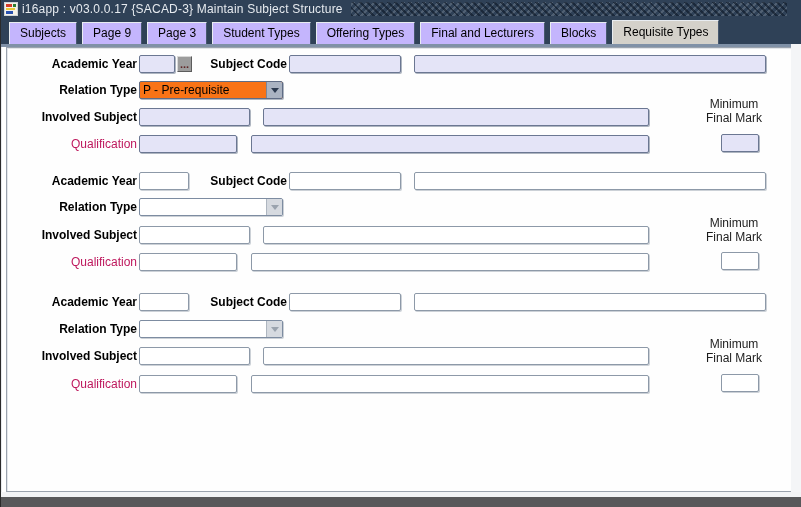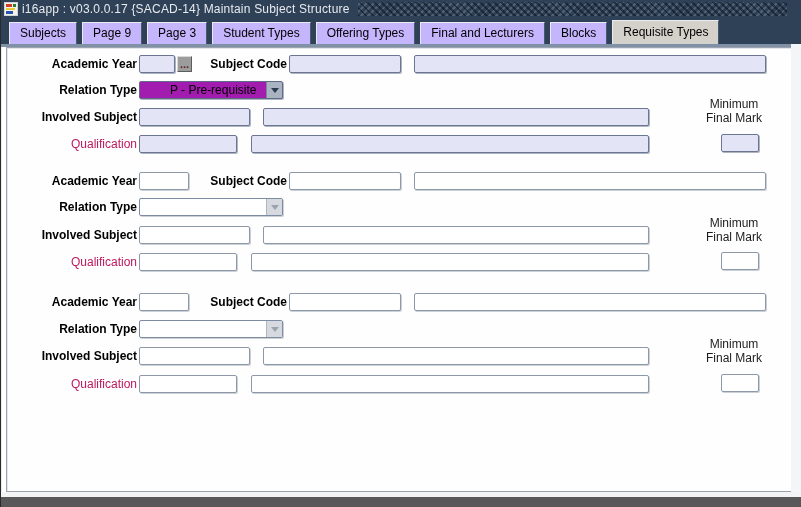--- a/index.html
+++ b/index.html
@@ -85,21 +85,21 @@
   .fld.lav {
     background:#e4e4f7; border:1px solid #6b7792;
     box-shadow:1px 1px 0 #aeb5c0;
   }
 
   
   .dd {
     position:absolute; height:18px; border-radius:2px; display:flex;
     align-items:center; overflow:hidden;
   }
-  .dd.lav   { background:#a21caf; border:1px solid #5f6c85; box-shadow:1px 1px 0 #aeb5c0;padding-left:27px; }
+  .dd.lav   { background:#f97316; border:1px solid #5f6c85; box-shadow:1px 1px 0 #aeb5c0; }
   .dd.white { background:#ffffff; border:1px solid #7d8ca1; box-shadow:1px 1px 0 #ccd1d7; }
   .dd-text { flex:1; font-size:12px; padding-left:3px; color:#000; white-space:nowrap; }
   .dd-btn {
     width:16px; align-self:stretch; display:flex; align-items:center; justify-content:center;
   }
   .dd.lav  .dd-btn { background:#aab3c2; border-left:1px solid #7c8698; }
   .dd.white .dd-btn { background:#d6dae0; border-left:1px solid #aeb6c0; }
   .arrow { width:0; height:0; border-left:4px solid transparent; border-right:4px solid transparent; }
   .dd.lav  .arrow { border-top:5px solid #2c3a50; }
   .dd.white .arrow { border-top:5px solid #9aa3ae; }
@@ -122,21 +122,21 @@
 
   <div class="titlebar">
     <svg class="app-icon" viewBox="0 0 14 14">
       <rect x="0" y="0" width="14" height="14" fill="#cfd4da"></rect>
       <rect x="1" y="1" width="12" height="12" fill="#f5f2e8"></rect>
       <rect x="2" y="2" width="6" height="3" fill="#d43c2a"></rect>
       <rect x="2" y="6" width="9" height="2" fill="#e8c93a"></rect>
       <rect x="2" y="9" width="7" height="3" fill="#2a52b0"></rect>
       <rect x="9" y="2" width="3" height="3" fill="#2e7d32"></rect>
     </svg>
-    <span class="title-text">i16app : v03.0.0.17 {SACAD-14} Maintain Subject Structure</span>
+    <span class="title-text">i16app : v03.0.0.17 {SACAD-3} Maintain Subject Structure</span>
     <span class="title-texture"></span>
   </div>
 
   <div class="tabbar">
     <span class="tab">Subjects</span>
     <span class="tab">Page 9</span>
     <span class="tab">Page 3</span>
     <span class="tab">Student Types</span>
     <span class="tab">Offering Types</span>
     <span class="tab">Final and Lecturers</span>

